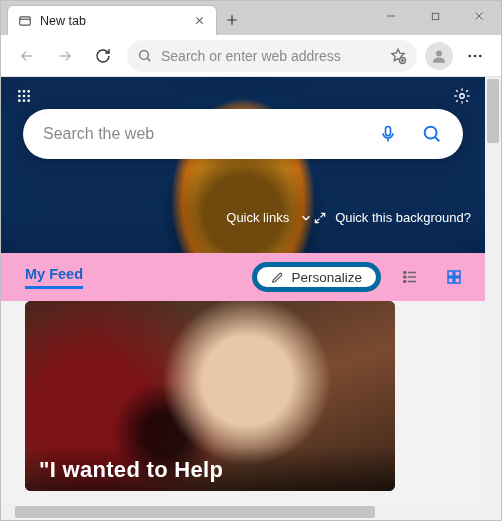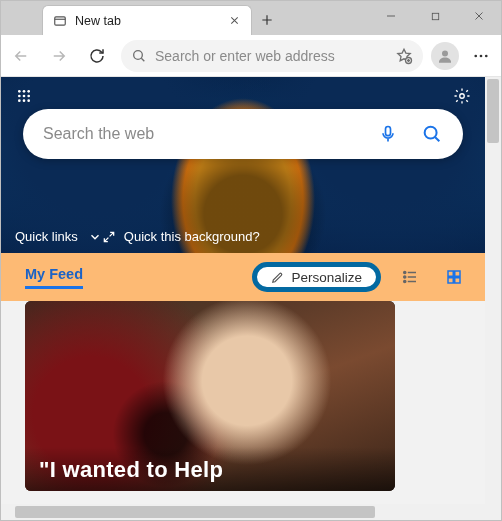--- a/index.html
+++ b/index.html
@@ -1,31 +1,31 @@
 <!DOCTYPE html>
 <html><head>
 <meta charset="utf-8">
 <style>
   * { box-sizing: border-box; margin: 0; padding: 0; font-family: "Segoe UI", Arial, sans-serif; }
   html, body { width: 502px; height: 521px; overflow: hidden; background: #fff; }
   .window { width: 502px; height: 521px; border: 1px solid #bfbfbf; background: #fff; display: flex; flex-direction: column; position: relative; }
 
   
-  .titlebar { height: 34px; display: flex; align-items: flex-start; background: #cfcfcf; padding-left: 35px; }
+  .titlebar { height: 34px; display: flex; align-items: flex-start; background: #cfcfcf; }
   .tabstrip { display: flex; align-items: flex-end; height: 34px; flex: 1; padding-left: 6px; }
   .tab { display: flex; align-items: center; background: #fff; height: 30px; margin-top: 4px; border-radius: 6px 6px 0 0; padding: 0 8px 0 10px; min-width: 210px; gap: 8px; border: 1px solid #bfbfbf; border-bottom: none; }
   .tab .favicon { width: 14px; height: 14px; display: flex; align-items: center; justify-content: center; color: #555; }
   .tab .tab-title { font-size: 12.5px; color: #222; flex: 1; }
   .tab .tab-close { width: 18px; height: 18px; display: flex; align-items: center; justify-content: center; color: #555; border-radius: 3px; }
   .newtab-btn { width: 30px; height: 30px; margin-top: 4px; display: flex; align-items: center; justify-content: center; color: #333; }
   .win-controls { display: flex; height: 30px; }
   .win-btn { width: 44px; height: 30px; display: flex; align-items: center; justify-content: center; color: #555; }
 
   
-  .toolbar { height: 42px; background: #fff; display: flex; align-items: center; padding: 0 2px; gap: 2px; border-bottom: 1px solid #e5e5e5; }
+  .toolbar { height: 42px; background: #fff; display: flex; align-items: center; padding: 0 8px; gap: 2px; border-bottom: 1px solid #e5e5e5; }
   .tool-btn { width: 36px; height: 34px; display: flex; align-items: center; justify-content: center; color: #333; border-radius: 4px; }
   .tool-btn.disabled { color: #b8b8b8; }
   .addressbar { flex: 1; height: 32px; background: #f3f3f3; border-radius: 16px; display: flex; align-items: center; padding: 0 10px; gap: 8px; color: #777; margin: 0 4px; }
   .addressbar input { flex: 1; border: none; background: transparent; font-size: 14px; color: #333; outline: none; }
   .addressbar input::placeholder { color: #8a8a8a; }
   .avatar { width: 28px; height: 28px; border-radius: 50%; background: #e2e2e2; display: flex; align-items: center; justify-content: center; color: #9a9a9a; margin: 0 2px; }
 
   
   .content-row { flex: 1; display: flex; min-height: 0; }
   .content { flex: 1; overflow: hidden; position: relative; background: #f2f2f2; display: flex; flex-direction: column; }
@@ -41,26 +41,26 @@
     radial-gradient(circle at 80% 25%, #0a2a55 0 20%, transparent 45%),
     linear-gradient(180deg, #05234a, #0b3b6b 40%, #06224a);
   }
   .hero-top { position: absolute; top: 6px; left: 10px; right: 10px; display: flex; justify-content: space-between; align-items: center; }
   .hero-apps { width: 26px; height: 26px; display: flex; align-items: center; justify-content: center; }
   .hero-settings { width: 26px; height: 26px; display: flex; align-items: center; justify-content: center; }
   .search-pill { position: absolute; top: 32px; left: 22px; right: 22px; height: 50px; background: #fff; border-radius: 26px; display: flex; align-items: center; padding: 0 14px 0 20px; gap: 10px; box-shadow: 0 2px 8px rgba(0,0,0,0.25); }
   .search-pill input { flex: 1; border: none; font-size: 16px; outline: none; color: #333; }
   .search-pill input::placeholder { color: #8a8a8a; }
   .search-action { width: 34px; height: 34px; display: flex; align-items: center; justify-content: center; color: #1a73e8; }
-  .hero-bottom { position: absolute; bottom: 9px; left: 14px; right: 14px; display: flex; justify-content: flex-start; align-items: center; font-size: 13px; }
+  .hero-bottom { position: absolute; bottom: 28px; left: 14px; right: 14px; display: flex; justify-content: flex-end; align-items: center; font-size: 13px; }
   .quicklinks { display: flex; align-items: center; gap: 10px; }
   .likebg { display: flex; align-items: center; gap: 8px; }
 
   
-  .feed-head { height: 48px; background: #fdba74; display: flex; align-items: center; padding: 0 16px 0 24px; gap: 14px; }
+  .feed-head { height: 48px; background: #f9a8d4; display: flex; align-items: center; padding: 0 16px 0 24px; gap: 14px; }
   .feed-tab { font-size: 14.5px; font-weight: 600; color: #1a62c6; padding-bottom: 4px; border-bottom: 3px solid #1a73e8; }
   .spacer { flex: 1; }
   .personalize { height: 30px; border: 5px solid #0369a1; background: #fff; border-radius: 16px; display: flex; align-items: center; padding: 0 14px; gap: 6px; font-size: 13.5px; color: #333; }
   .view-btn { width: 30px; height: 30px; display: flex; align-items: center; justify-content: center; color: #666; border-radius: 4px; }
   .view-btn.active { color: #1a73e8; }
 
   
   .card-area { flex: 1; background: #f2f2f2; padding: 0 16px 0 24px; overflow: hidden; }
   .card { width: 370px; height: 190px; border-radius: 6px; overflow: hidden; position: relative; background: #2a2a2a; }
   .card-img { position: absolute; inset: 0; background:

